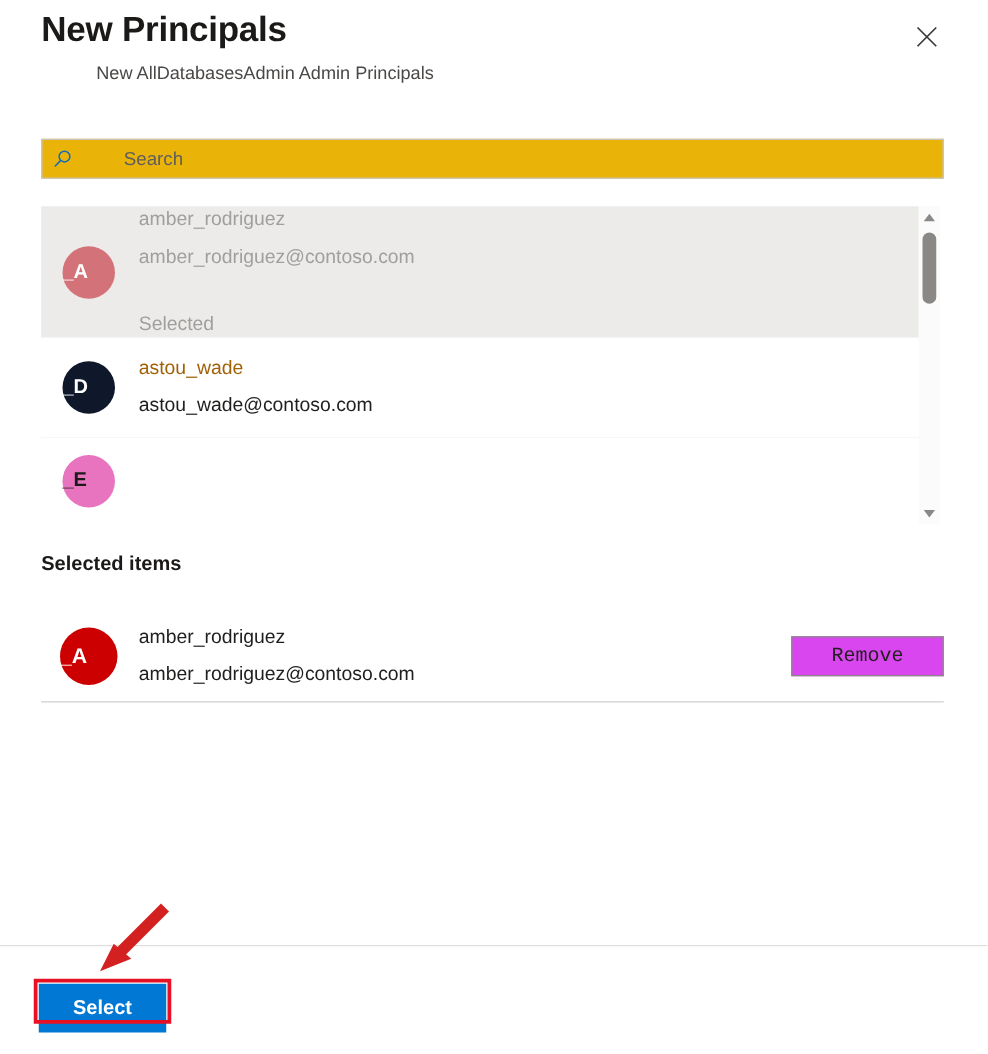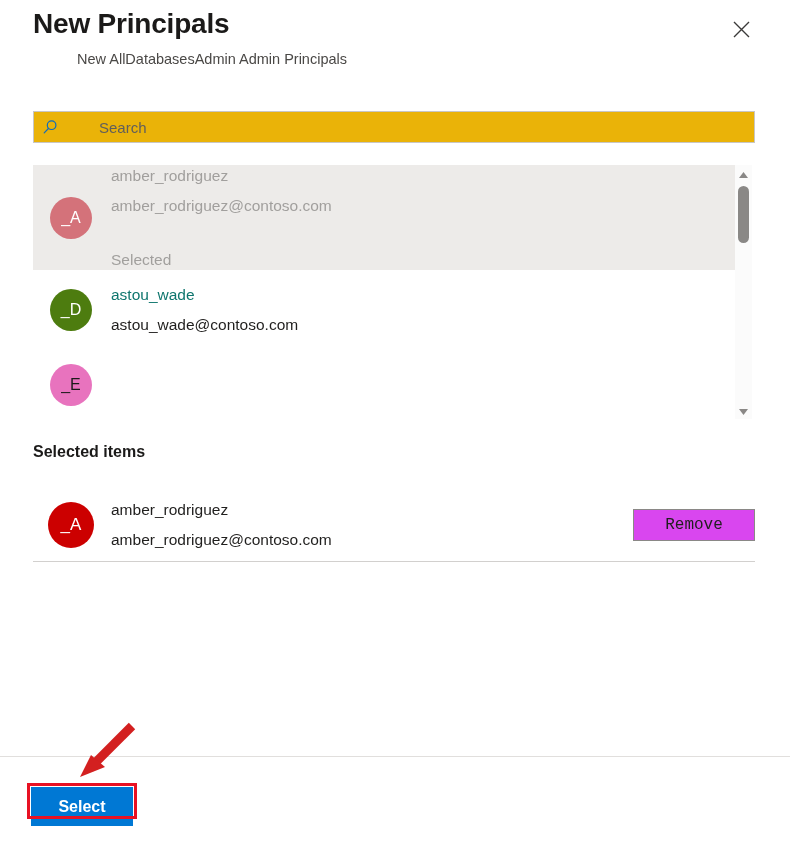--- a/index.html
+++ b/index.html
@@ -125,37 +125,36 @@
 
   .avatar {
     flex: 0 0 auto;
     width: 42px;
     height: 42px;
     border-radius: 50%;
     margin-left: 17px;
     margin-right: 19px;
     display: flex;
     align-items: center;
-    justify-content: center;
     font-size: 16px;
-    font-weight: 400;
+    font-weight: 700;
     color: #ffffff;
     line-height: 1;
     letter-spacing: 0px;
   }
   .result-row .texts {
     flex: 1 1 auto;
     display: flex;
     flex-direction: column;
     justify-content: center;
   }
   .result-row .name {
     font-size: 15.5px;
     line-height: 30px;
-    color: #0f766e;
+    color: #a16207;
     white-space: nowrap;
   }
   .result-row .email {
     font-size: 15.5px;
     line-height: 30px;
     color: #201f1e;
     white-space: nowrap;
   }
   .result-row .state {
     font-size: 15.5px;
@@ -331,21 +330,21 @@
     <div class="texts">
       <div class="name">amber_rodriguez</div>
       <div class="email">amber_rodriguez@contoso.com</div>
       <div class="state">Selected</div>
     </div>
   </div>
 
   <div class="row-divider d1"></div>
 
   <div class="result-row row-1">
-    <div class="avatar" style="background:#4d7c0f">
+    <div class="avatar" style="background:#0f172a">
       <span>_D</span>
     </div>
     <div class="texts">
       <div class="name">astou_wade</div>
       <div class="email">astou_wade@contoso.com</div>
     </div>
   </div>
 
   <div class="row-divider d2"></div>
 

